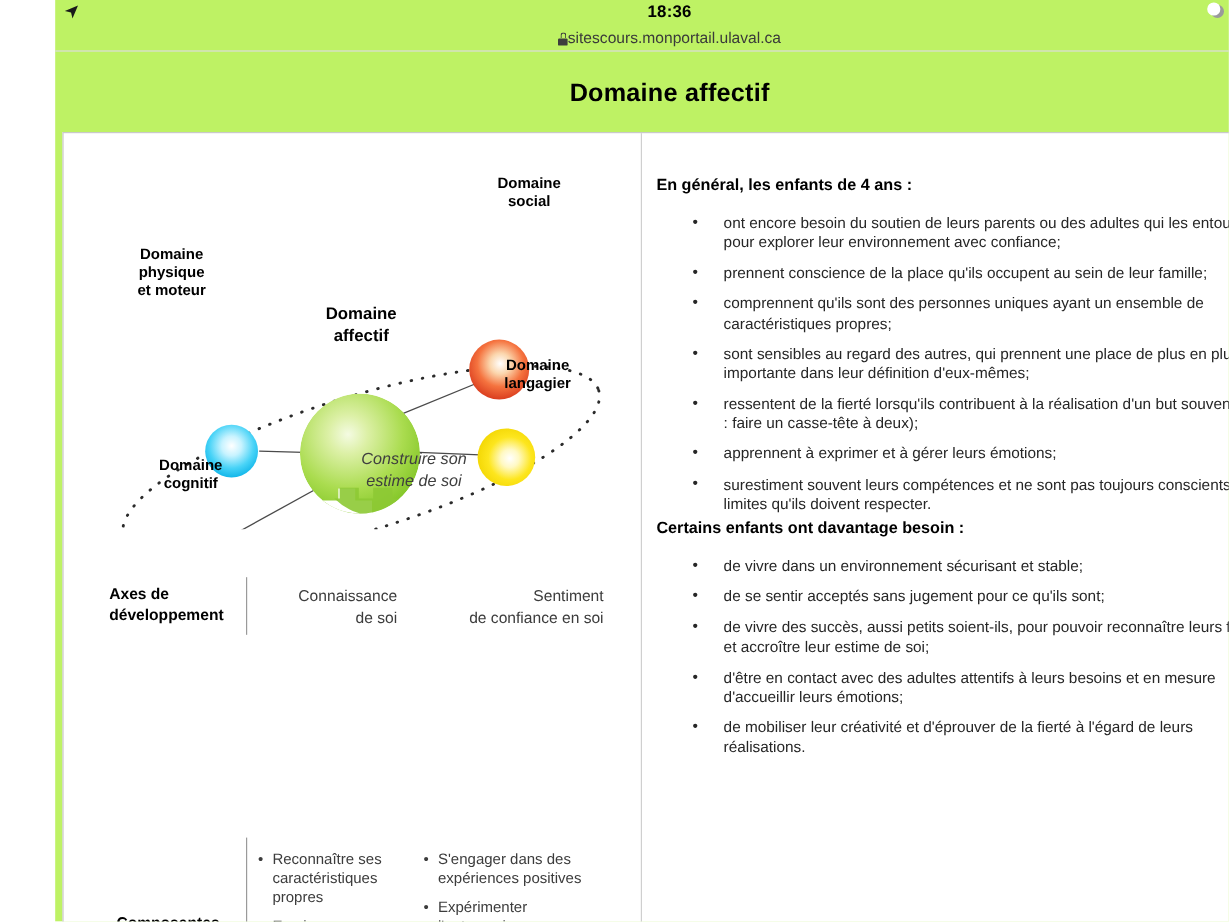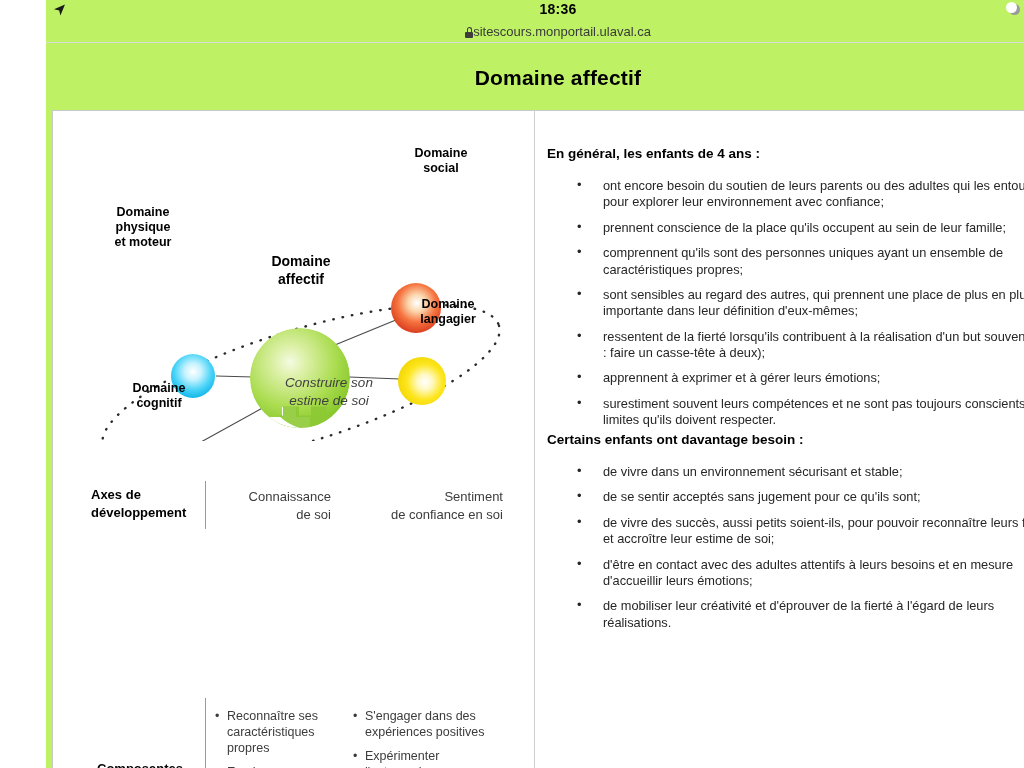--- a/index.html
+++ b/index.html
@@ -139,21 +139,21 @@
 
   .lbl-center {
     position: absolute;
     left: 191px; top: 142px; width: 114px;
     font-size: 14px; font-weight: bold; color: #000;
     text-align: center; line-height: 1.25;
     white-space: pre-line;
   }
   .lbl-estime {
     position: absolute;
-    left: 201px; top: 263px; width: 150px;
+    left: 217px; top: 263px; width: 150px;
     font-size: 13.5px; font-style: italic; color: #3f3f3f;
     text-align: center; line-height: 1.3;
     white-space: pre-line;
   }
 
   
   .tbl {
     position: absolute; left: 0; top: 365px;
     width: 481px;
   }

